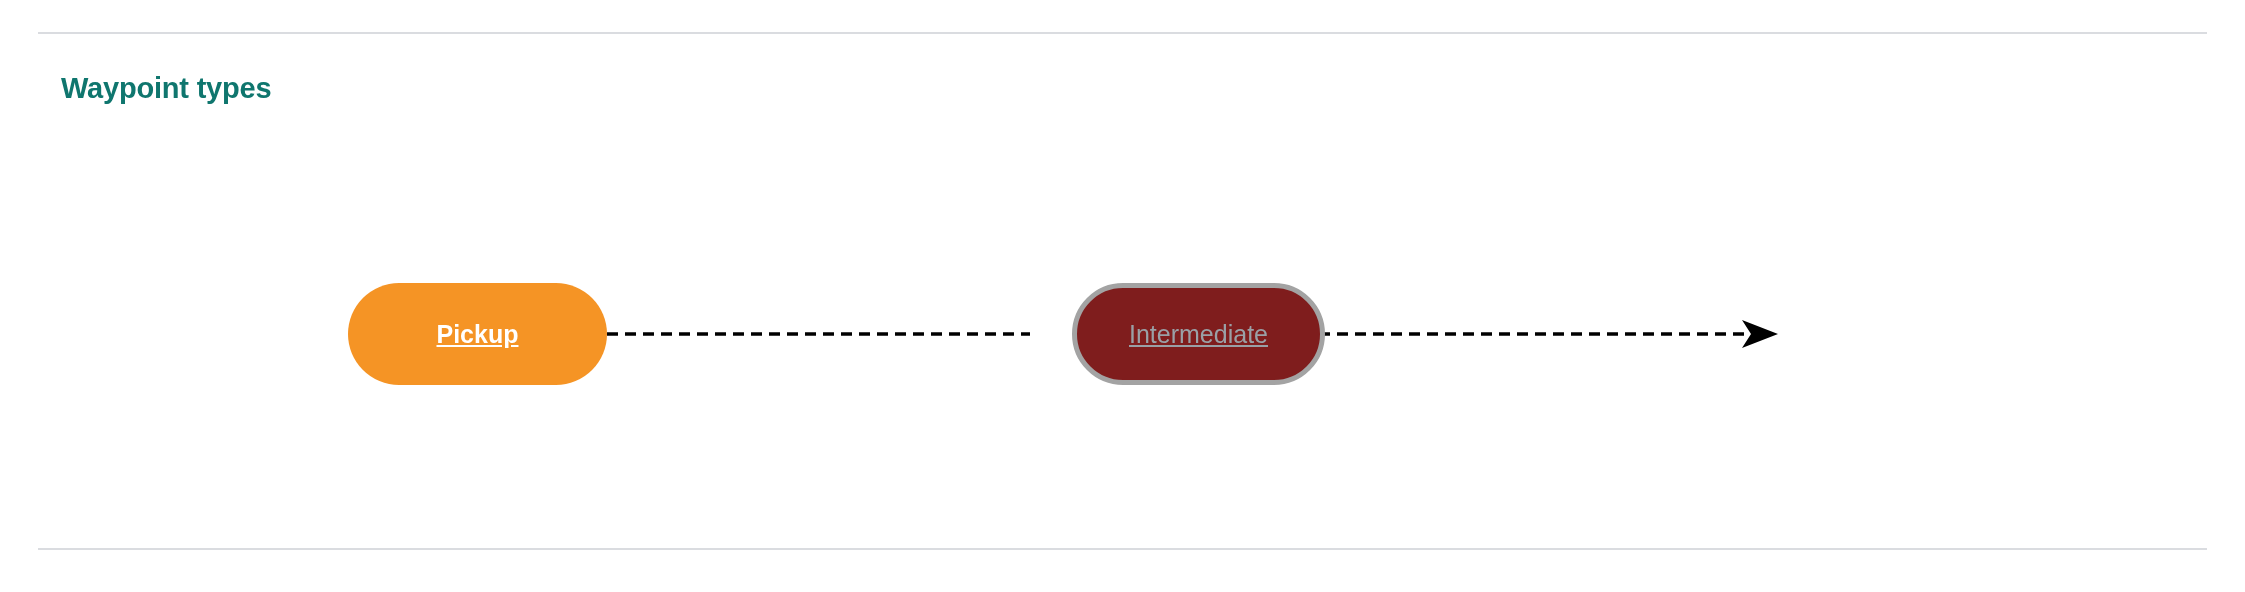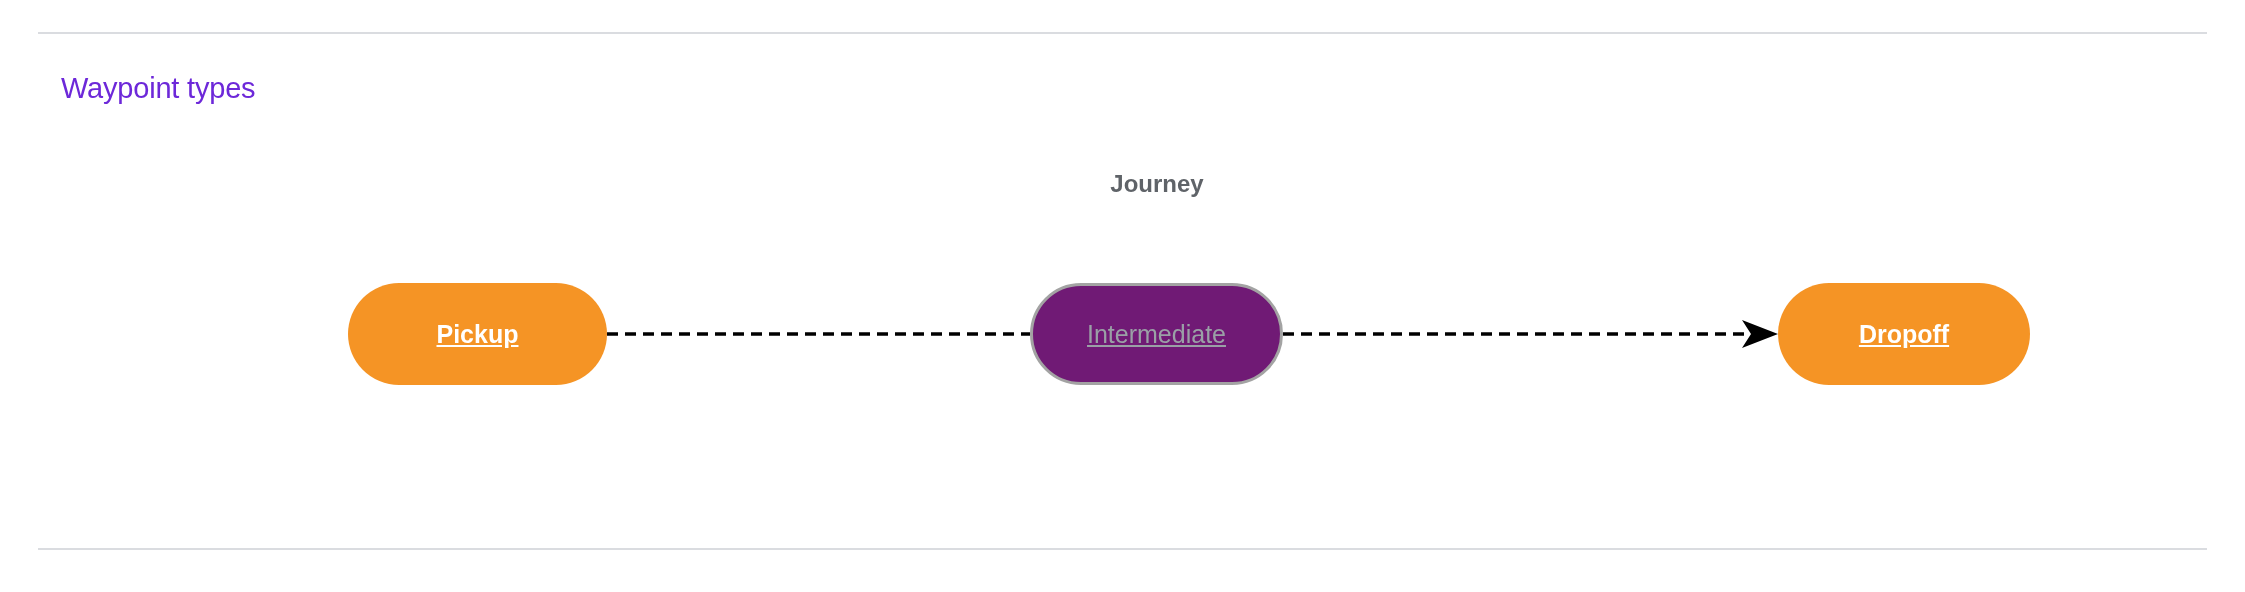--- a/index.html
+++ b/index.html
@@ -32,22 +32,22 @@
   }
   .rule-top    { top: 32px; }
   .rule-bottom { top: 548px; }
 
   
   .section-title {
     position: absolute;
     left: 61px;
     top: 72px;
     font-size: 29px;
-    font-weight: 400;
-    color: #6d28d9;
+    font-weight: 700;
+    color: #0f766e;
     letter-spacing: -0.2px;
     white-space: nowrap;
   }
 
   
   .diagram {
     position: absolute;
     left: 0;
     top: 0;
     width: 2245px;
@@ -88,24 +88,24 @@
     left: 348px;
     width: 259px;
     background: #f59425;
   }
   .node-pickup .node-label {
     color: #ffffff;
     font-weight: 700;
   }
 
   .node-intermediate {
-    left: 1030px;
+    left: 1072px;
     width: 253px;
-    background: #701a75;
-    border: 3px solid #a3a3a3;
+    background: #7f1d1d;
+    border: 5px solid #a3a3a3;
   }
   .node-intermediate .node-label {
     color: #9aa0a6;
     font-weight: 400;
   }
 
   .node-dropoff {
     left: 1778px;
     width: 252px;
     background: #f59425;
@@ -129,39 +129,35 @@
 <body>
 
 <div class="page">
 
   <div class="rule rule-top"></div>
 
   <div class="section-title">Waypoint types</div>
 
   <div class="diagram">
 
-    <div class="journey-label">Journey</div>
 
     <svg class="edges" width="2245" height="592" viewBox="0 0 2245 592" xmlns="http://www.w3.org/2000/svg">
       <line x1="607" y1="334" x2="1030" y2="334" stroke="#000000" stroke-width="3.5" stroke-dasharray="11 7" stroke-linecap="butt"></line>
 
       <line x1="1283" y1="334" x2="1756" y2="334" stroke="#000000" stroke-width="3.5" stroke-dasharray="11 7" stroke-linecap="butt"></line>
 
       <polygon points="1778,334 1742,320 1751,334 1742,348" fill="#000000"></polygon>
     </svg>
 
     <div class="node node-pickup">
       <span class="node-label">Pickup</span>
     </div>
 
     <div class="node node-intermediate">
       <span class="node-label">Intermediate</span>
     </div>
 
-    <div class="node node-dropoff">
-      <span class="node-label">Dropoff</span>
-    </div>
 
   </div>
 
   <div class="rule rule-bottom"></div>
 
 </div>
 
 </body></html>

